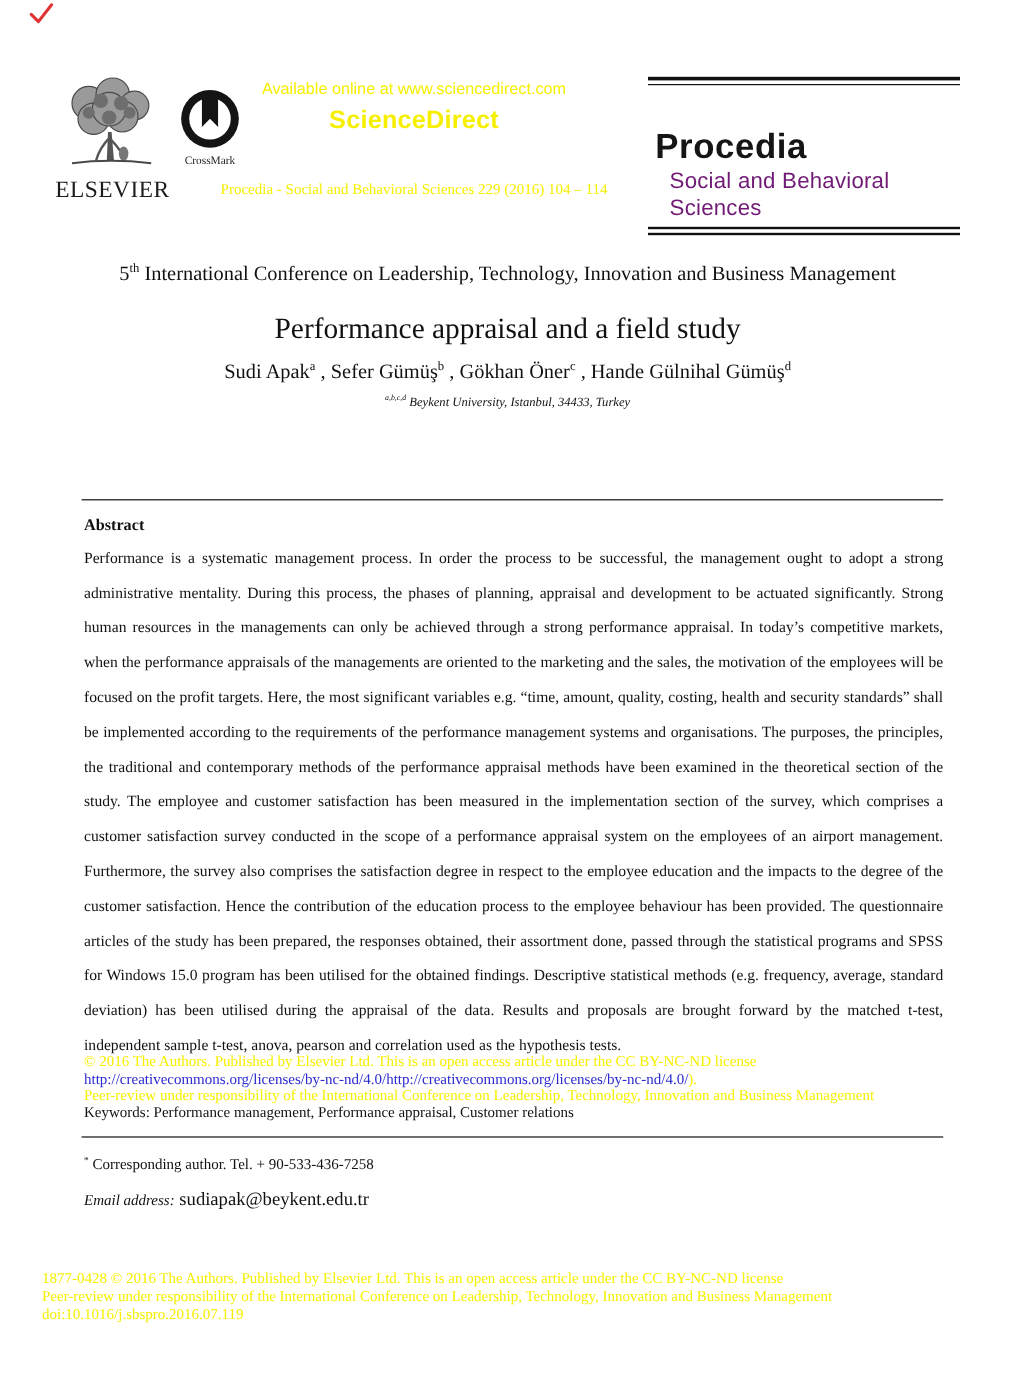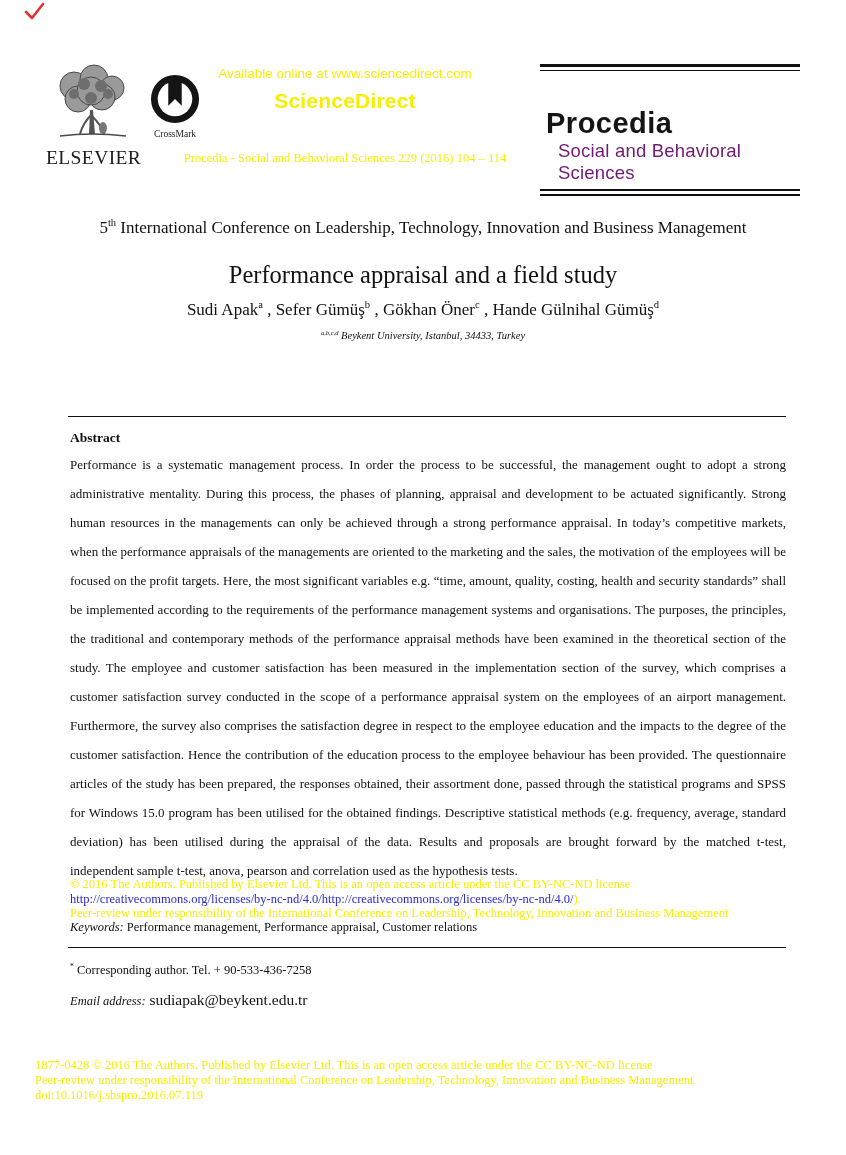--- a/index.html
+++ b/index.html
@@ -35,21 +35,21 @@
   sup{font-size:62%;line-height:0;vertical-align:super;}
 
   .hr1{left:68px;top:416px;width:718px;border-top:1.5px solid #111;}
   .abstract-h{left:70px;top:430px;font-size:13.5px;font-weight:bold;}
   .abstract-p{left:70px;top:450px;width:716px;font-size:13px;line-height:29px;text-align:justify;}
 
   
   .license{left:70px;top:857px;width:740px;font-size:12.5px;line-height:14.6px;color:var(--yellow);margin-top:20px;}
   .blue{color:var(--blue);text-decoration:none;}
   .keywords{left:70px;top:920px;width:740px;font-size:12.5px;}
-  .kw-label{font-style:italic;}
+  .kw-label{}
   .hr2{left:68px;top:947px;width:718px;border-top:1px solid #111;}
 
   
   .corr{left:70px;top:963px;font-size:12.5px;}
   .email-line{left:70px;top:991px;font-size:12.5px;}
   .email-label{font-style:italic;}
   .email-val{font-size:15.5px;color:#111;text-decoration:none;}
 
   
   .footer{left:35px;top:1058px;width:780px;font-size:12.5px;line-height:15px;color:var(--yellow);}

